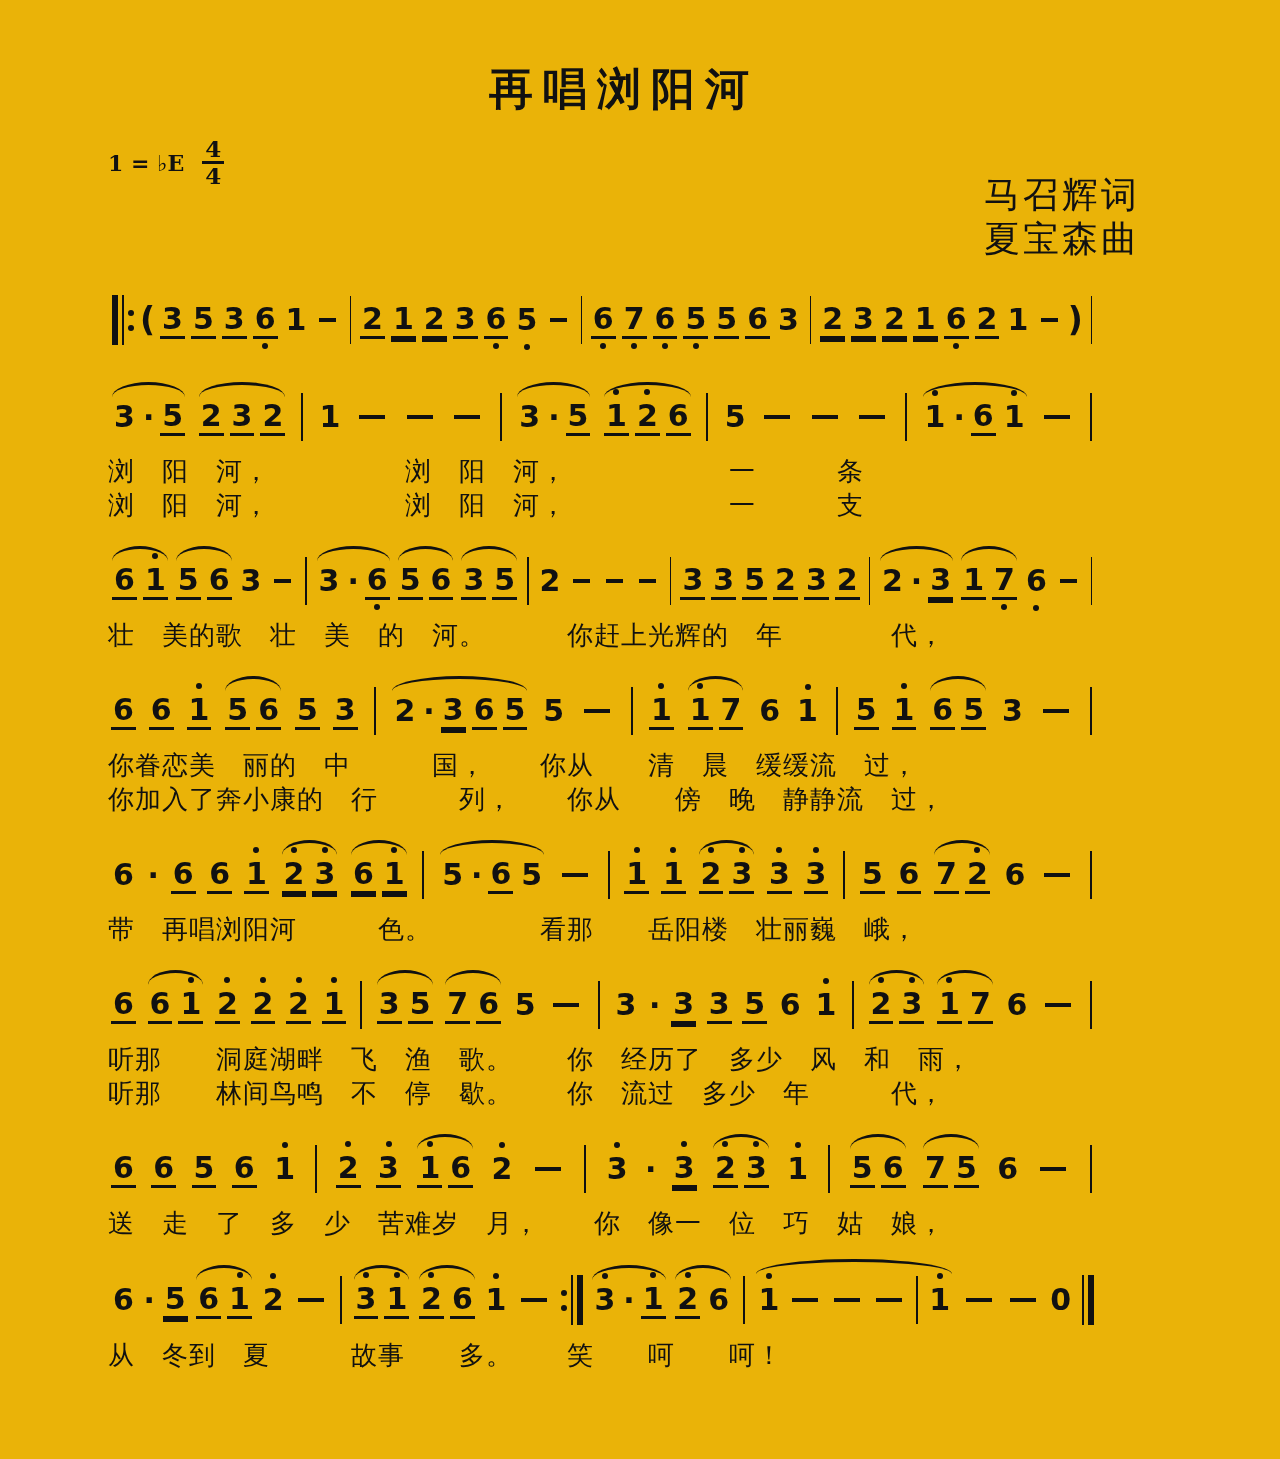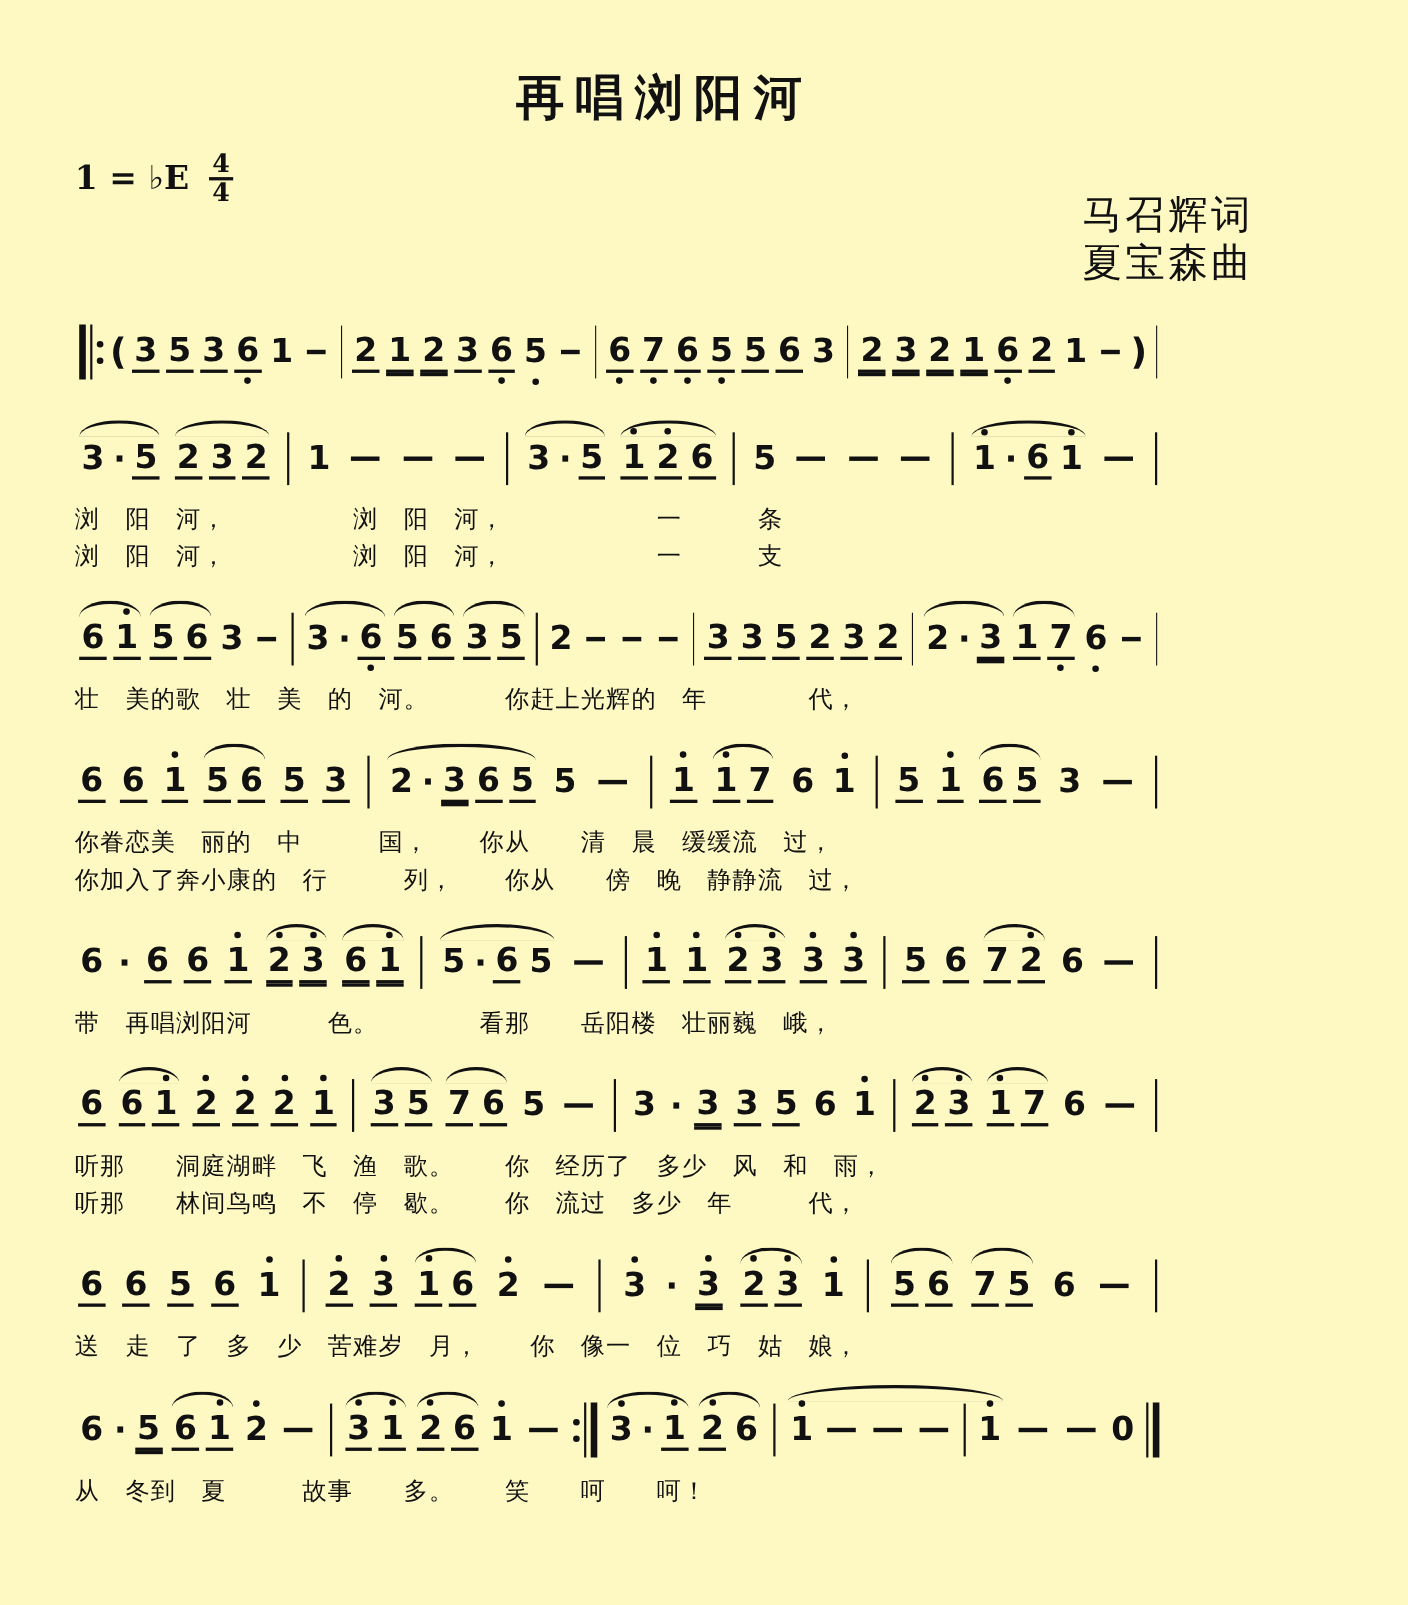--- a/index.html
+++ b/index.html
@@ -1,28 +1,28 @@
 <!DOCTYPE html>
 <html><head>
 <meta charset="utf-8">
 <style>
   html,body{margin:0;padding:0;background:#e8e8e8;}
   .page{
     position:relative;width:1280px;height:1459px;margin:0 auto;
-    background:#fef9c3;box-sizing:border-box;
-    padding:60px 140px 10px 68px;overflow:hidden;
+    background:#eab308;box-sizing:border-box;
+    padding:60px 140px 10px 108px;overflow:hidden;
     font-family:"Liberation Serif","DejaVu Serif",serif;color:#111;
   }
   h1.title{
     margin:0 0 18px 0;text-align:center;font-size:44px;font-weight:bold;
     letter-spacing:10px;font-family:"Liberation Serif","DejaVu Serif",serif;
   }
   .meta{display:flex;justify-content:space-between;align-items:flex-start;}
   .keyblock{display:flex;align-items:center;}
-  .keytext{font-size:30px;font-weight:bold;font-family:"DejaVu Serif",serif;}
+  .keytext{font-size:22px;font-weight:bold;font-family:"DejaVu Serif",serif;}
   .timesig{display:inline-flex;flex-direction:column;align-items:center;margin-left:18px;
     font-family:"DejaVu Serif",serif;font-weight:bold;font-size:23px;line-height:24px;}
   .timesig .den{border-top:3px solid #111;padding:0 3px;}
   .timesig .num{padding:0 3px;}
   .credits{font-size:36px;line-height:44px;letter-spacing:3px;text-align:left;margin-top:36px;}
   .tempo{margin:10px 0 4px 26px;font-size:26px;font-weight:bold;font-family:"DejaVu Sans",sans-serif;}
   .tempo .tnote{font-size:28px;margin-right:6px;}
   .system{margin-top:14px;}
   .mline{
     width:990px;display:flex;justify-content:space-between;align-items:center;
@@ -45,21 +45,21 @@
   .bar{display:inline-block;width:2px;height:48px;background:#111;margin:0 6px;}
   .dash{display:inline-block;width:26px;height:4px;background:#111;margin:0 8px;align-self:center;}
   .augdot{font-family:"DejaVu Sans",sans-serif;font-weight:bold;font-size:30px;margin:0 3px;}
   .paren{font-family:"DejaVu Sans",sans-serif;font-weight:bold;font-size:33px;margin:0 2px;line-height:34px;}
   .rgrp{display:inline-flex;align-items:center;gap:4px;margin:0 4px;}
   .rgrp i{display:inline-block;}
   .rgrp .thick{width:6px;height:50px;background:#111;}
   .rgrp .thin{width:2px;height:50px;background:#111;}
   .rdots{display:inline-flex;flex-direction:column;gap:9px;}
   .rdots i{width:6px;height:6px;border-radius:50%;background:#111;display:inline-block;}
-  .lyr{font-size:22px;line-height:34px;white-space:pre;letter-spacing:1px;
+  .lyr{font-size:26px;line-height:34px;white-space:pre;letter-spacing:1px;
     font-family:"Liberation Serif","DejaVu Serif",serif;}
   .lyr:empty{display:none;}
 </style>
 </head>
 <body>
 
 <div class="page">
 
   <h1 class="title">再唱浏阳河</h1>
 

